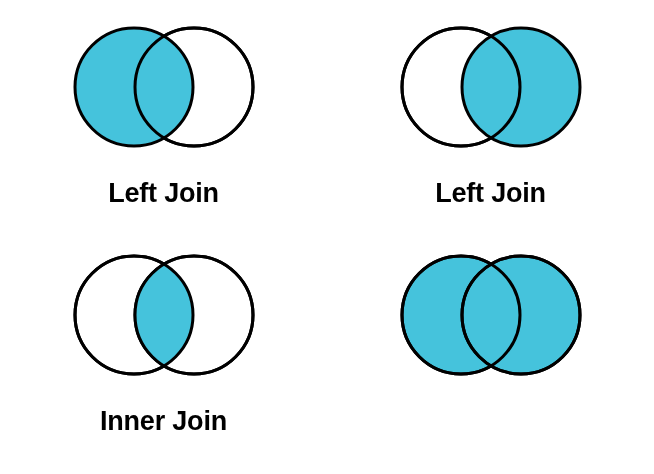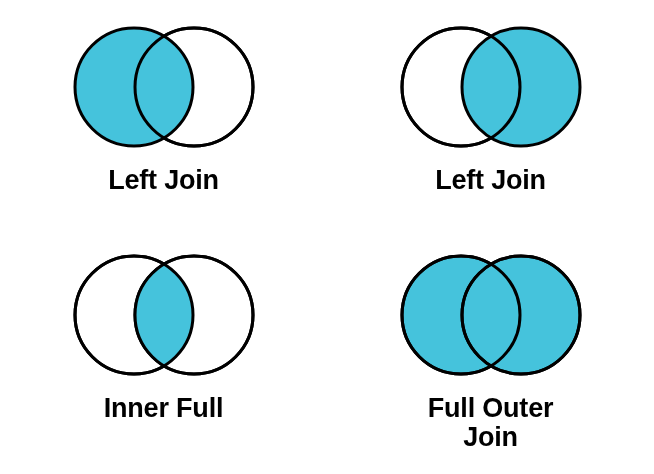--- a/index.html
+++ b/index.html
@@ -23,20 +23,21 @@
     display: grid;
     grid-template-columns: 327px 327px;
     grid-template-rows: 232px 242px;
   }
   .join-cell {
     position: relative;
     display: flex;
     flex-direction: column;
     align-items: center;
     justify-content: flex-start;
+    gap: 13px;
   }
   .venn-wrap {
     position: relative;
     width: 200px;
     height: 130px;
     margin-top: 22px;
   }
   .venn-svg {
     display: block;
     width: 200px;
@@ -118,29 +119,27 @@
         <circle cx="70" cy="65" r="59" fill="#ffffff" stroke="#000000" stroke-width="3"></circle>
         <circle cx="130" cy="65" r="59" fill="#ffffff" stroke="#000000" stroke-width="3"></circle>
 
         <g clip-path="url(#clipInner)">
           <circle cx="130" cy="65" r="59" fill="#45c3dc" stroke="none"></circle>
         </g>
         <circle cx="70" cy="65" r="59" fill="none" stroke="#000000" stroke-width="3"></circle>
         <circle cx="130" cy="65" r="59" fill="none" stroke="#000000" stroke-width="3"></circle>
       </svg>
     </div>
-    <div class="join-label">Inner Full</div>
+    <div class="join-label">Inner Join</div>
   </div>
 
   <div class="join-cell row2">
     <div class="venn-wrap">
       <svg class="venn-svg" viewBox="0 0 200 130">
         <circle cx="70" cy="65" r="59" fill="#45c3dc" stroke="#000000" stroke-width="3"></circle>
         <circle cx="130" cy="65" r="59" fill="#45c3dc" stroke="#000000" stroke-width="3"></circle>
         <circle cx="70" cy="65" r="59" fill="none" stroke="#000000" stroke-width="3"></circle>
         <circle cx="130" cy="65" r="59" fill="none" stroke="#000000" stroke-width="3"></circle>
       </svg>
     </div>
-    <div class="join-label">Full Outer
-Join</div>
   </div>
 
 </div>
 
 </body></html>

